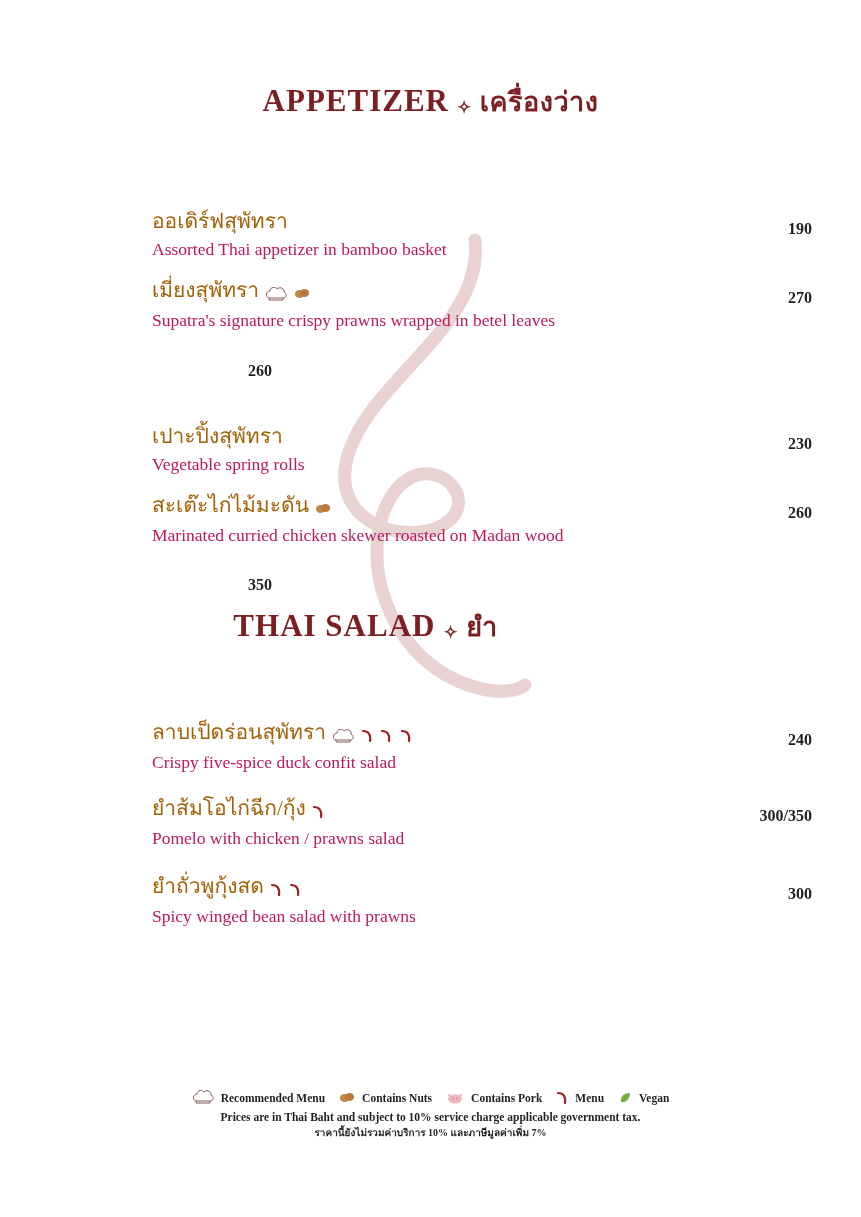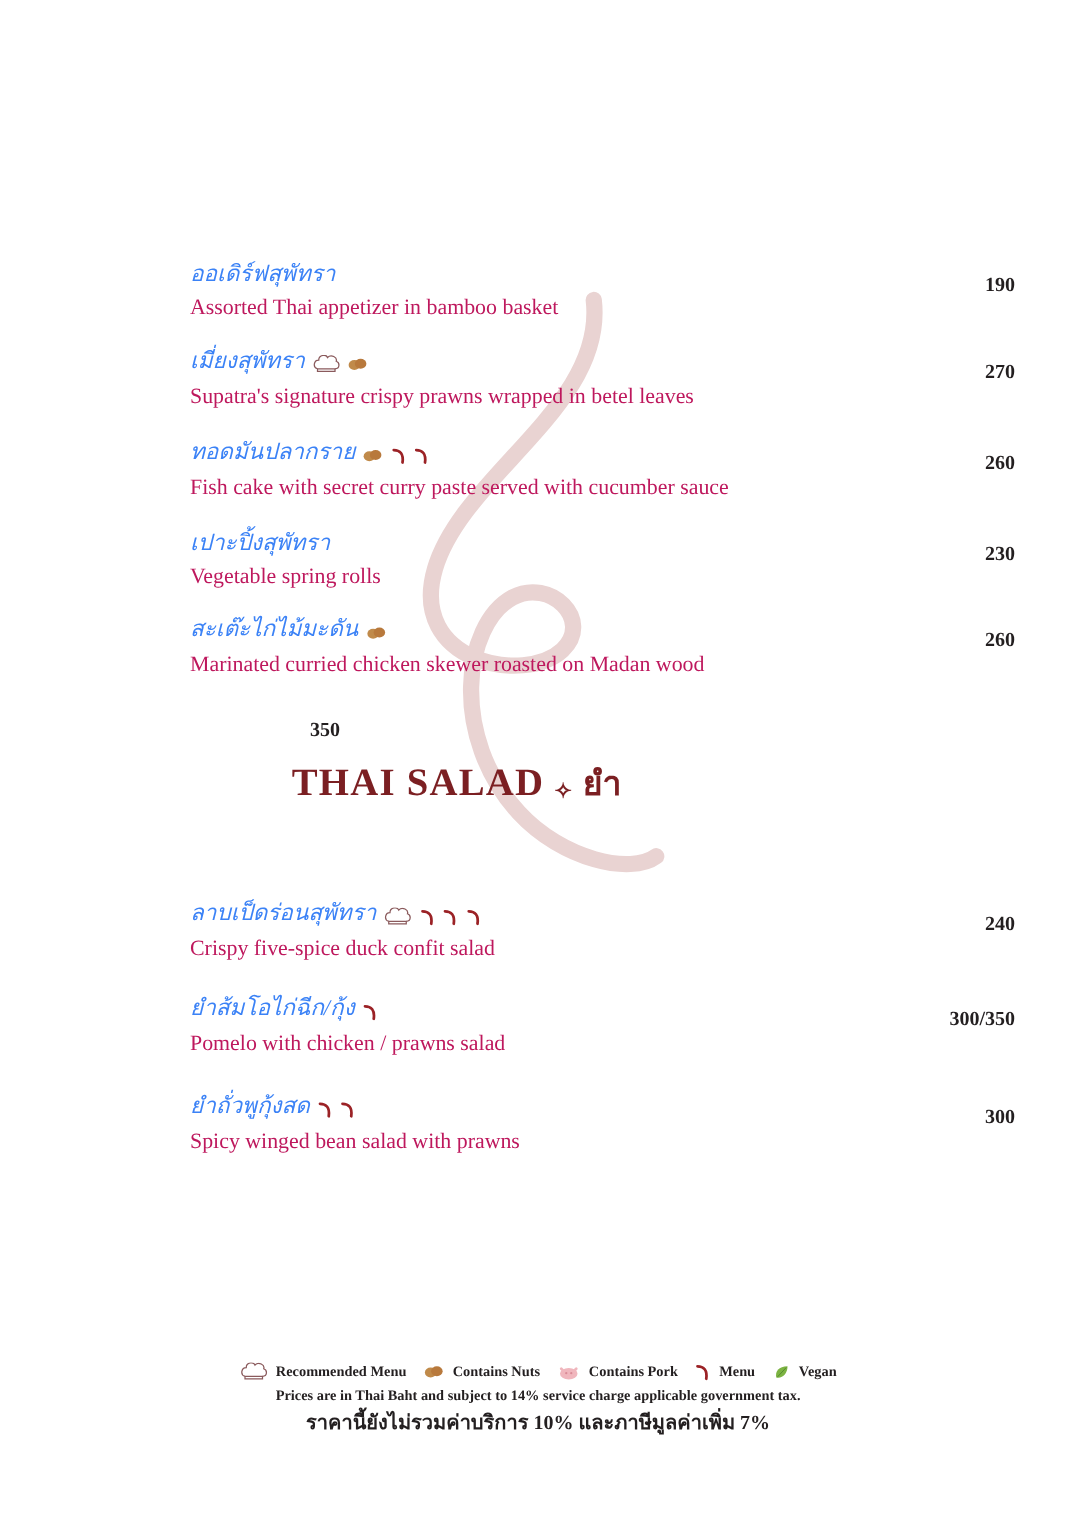--- a/index.html
+++ b/index.html
@@ -69,26 +69,25 @@
   .item-row {
     display: flex;
     align-items: flex-start;
     justify-content: space-between;
   }
   .item-text {
     flex: 1 1 auto;
     padding-right: 16px;
   }
   .thai-name {
-    color: #3b82f6;
-    font-size: 18px;
+    color: #a16207;
+    font-size: 21px;
     line-height: 1.45;
     white-space: nowrap;
     font-family: "Liberation Serif", serif;
-    font-style: italic;
   }
   .eng-name {
     color: #be185d;
     font-size: 17.5px;
     line-height: 1.5;
     font-family: "Liberation Serif", serif;
   }
   .price {
     flex: 0 0 auto;
     width: 120px;
@@ -140,35 +139,38 @@
   }
   .footer-note {
     margin-top: 6px;
     font-size: 11.5px;
     font-weight: bold;
     color: #231f20;
     font-family: "Liberation Serif", serif;
   }
   .footer-note-th {
     margin-top: 2px;
-    font-size: 16px;
+    font-size: 10px;
     font-weight: bold;
     color: #231f20;
     font-family: "Liberation Serif", serif;
   }
 </style>
 </head>
 <body>
 
 <svg class="watermark" viewBox="0 0 260 480" xmlns="http://www.w3.org/2000/svg">
   <path d="M175 10 C 185 95, 70 150, 48 225 C 26 300, 120 318, 150 290 C 175 266, 140 232, 110 248 C 70 270, 60 360, 115 420 C 150 458, 205 470, 225 455" fill="none" stroke="#e9d3d2" stroke-width="13" stroke-linecap="round"></path>
 </svg>
 
 <div class="page">
 
+  <div class="section-title" id="appetizer-title">
+    <span class="en">APPETIZER</span><span class="diamond">✧</span><span class="th">เครื่องว่าง</span>
+  </div>
 
   <div class="menu-item" style="top:206px">
     <div class="item-row">
       <div class="item-text">
         <div class="thai-name">ออเดิร์ฟสุพัทรา</div>
         <div class="eng-name">Assorted Thai appetizer in bamboo basket</div>
       </div>
       <div class="price">190</div>
     </div>
   </div>
@@ -187,35 +189,20 @@
               </svg>
         </span></div>
         <div class="eng-name">Supatra's signature crispy prawns wrapped in betel leaves</div>
       </div>
       <div class="price">270</div>
     </div>
   </div>
 
   <div class="menu-item" style="top:348px">
     <div class="item-row">
-      <div class="item-text">
-        <div class="thai-name"><span>ทอดมันปลากราย</span><span class="icons">
-          <svg class="ic" width="16" height="14" viewBox="0 0 16 14">
-                <ellipse cx="5.5" cy="7" rx="4.6" ry="4" fill="#c08a4a"></ellipse>
-                <ellipse cx="10.5" cy="6" rx="4.6" ry="4" fill="#b8793c"></ellipse>
-              </svg>
-          <svg class="ic" width="12" height="14" viewBox="0 0 12 14">
-                <path d="M2 2 C7 2, 10 5, 9 12" stroke="#9b2226" stroke-width="2.2" fill="none" stroke-linecap="round"></path>
-              </svg>
-          <svg class="ic" width="12" height="14" viewBox="0 0 12 14">
-                <path d="M2 2 C7 2, 10 5, 9 12" stroke="#9b2226" stroke-width="2.2" fill="none" stroke-linecap="round"></path>
-              </svg>
-        </span></div>
-        <div class="eng-name">Fish cake with secret curry paste served with cucumber sauce</div>
-      </div>
       <div class="price">260</div>
     </div>
   </div>
 
   <div class="menu-item" style="top:421px">
     <div class="item-row">
       <div class="item-text">
         <div class="thai-name">เปาะปิ้งสุพัทรา</div>
         <div class="eng-name">Vegetable spring rolls</div>
       </div>
@@ -335,17 +322,17 @@
         <span>Menu</span>
       </div>
       <div class="legend-entry">
         <svg class="ic" width="14" height="14" viewBox="0 0 14 14">
             <path d="M12 2 C5 2, 2 6, 3 11 C8 12, 12 8, 12 2 Z" fill="#7cb342"></path>
             <path d="M11 3 L4 10.5" stroke="#558b2f" stroke-width="0.8"></path>
           </svg>
         <span>Vegan</span>
       </div>
     </div>
-    <div class="footer-note">Prices are in Thai Baht and subject to 14% service charge applicable government tax.</div>
+    <div class="footer-note">Prices are in Thai Baht and subject to 10% service charge applicable government tax.</div>
     <div class="footer-note-th">ราคานี้ยังไม่รวมค่าบริการ 10% และภาษีมูลค่าเพิ่ม 7%</div>
   </div>
 
 </div>
 
 </body></html>

